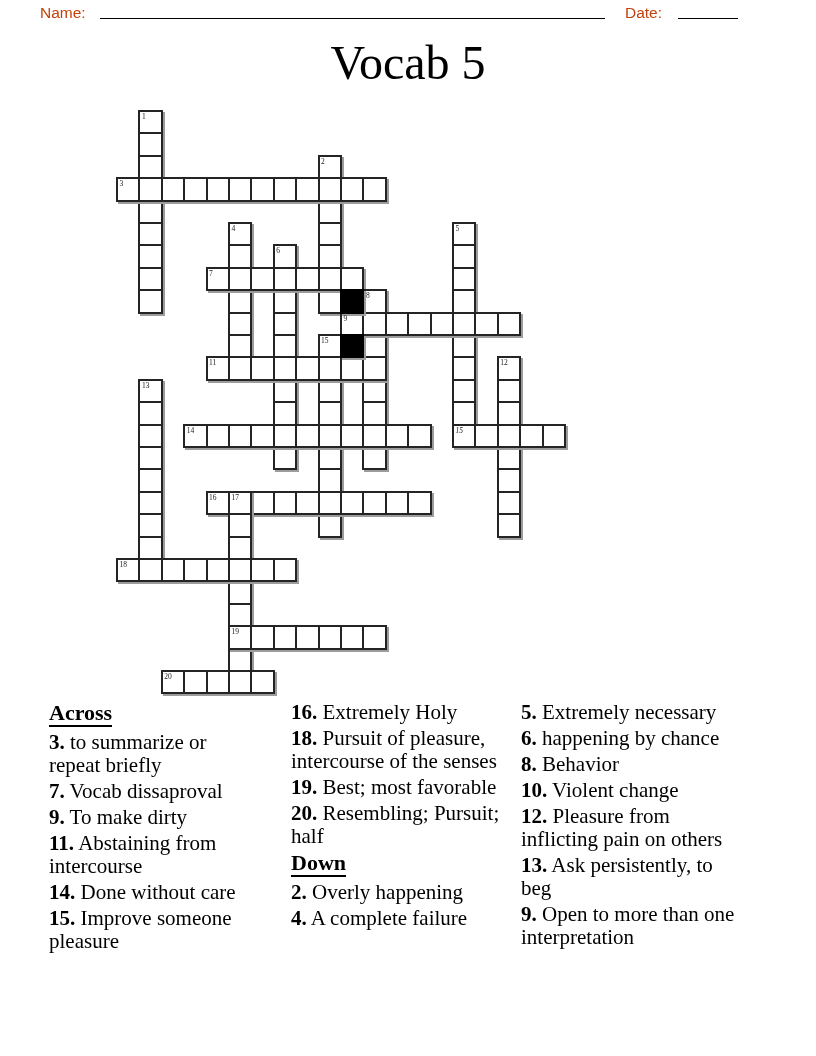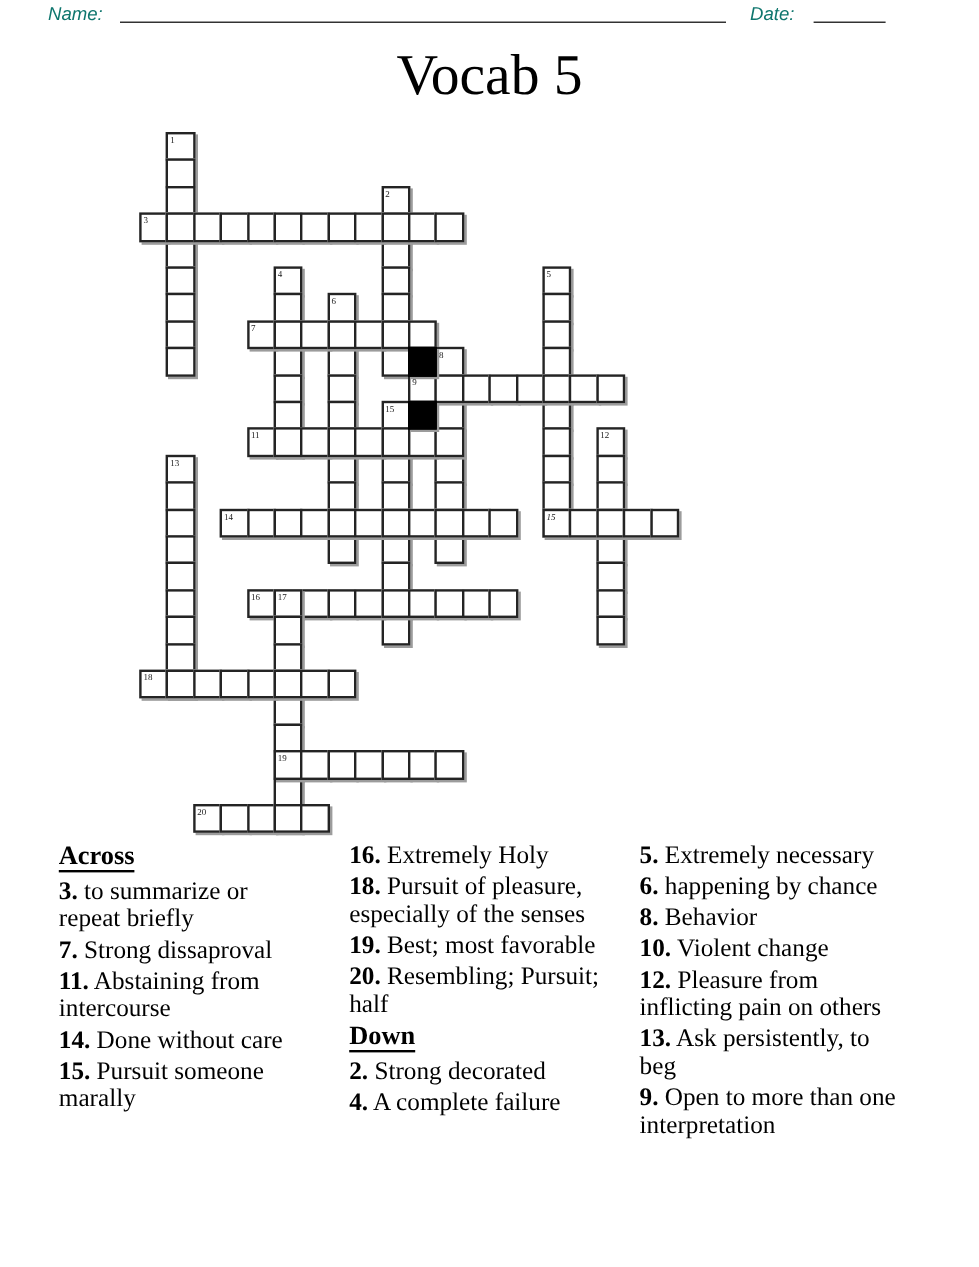--- a/index.html
+++ b/index.html
@@ -1,36 +1,36 @@
 <!DOCTYPE html>
 <html><head>
 <meta charset="utf-8">
 <style>
   html,body{margin:0;padding:0;background:#fff;}
   #page{position:relative;width:816px;height:1056px;background:#ffffff;overflow:hidden;
         font-family:"Liberation Serif","DejaVu Serif",serif;color:#000;}
   .hdr-label{position:absolute;top:3px;font-family:"Liberation Sans","DejaVu Sans",sans-serif;
-             font-size:15.5px;line-height:20px;color:#0f766e;font-style:italic;}
+             font-size:15.5px;line-height:20px;color:#c2410c;}
   #name-label{left:40px;}
   #date-label{left:625px;}
   .blank-line{position:absolute;top:18px;height:0;border-bottom:1.6px solid #000;}
   #name-line{left:100px;width:505px;}
   #date-line{left:678px;width:60px;}
   #title{position:absolute;top:37px;left:0;width:816px;text-align:center;
          font-size:48px;line-height:52px;font-weight:normal;}
   #grid{position:absolute;left:0;top:0;width:816px;height:700px;}
   .cell{position:absolute;width:24.4px;height:24.4px;box-sizing:border-box;
         background:#fff;border:2px solid #242424;box-shadow:2px 2px 0 #9c9c9c;}
   .cell.black{background:#000;border-color:#000;}
   .cellnum{position:absolute;font-size:7.5px;line-height:7.5px;color:#1a1a1a;
            font-family:"Liberation Serif","DejaVu Serif",serif;z-index:5;}
   .clue-col{position:absolute;top:701px;font-size:21px;line-height:23px;}
   #clue-col-0{left:49px;width:200px;}
   #clue-col-1{left:291px;width:218px;}
-  #clue-col-2{left:533px;width:215px;}
+  #clue-col-2{left:521px;width:215px;}
   .clue{margin:0 0 3px 0;}
   .clue b{font-weight:bold;}
   .clue-head{font-size:22px;font-weight:bold;margin:0 0 4px 0;}
   .clue-head span{display:inline-block;border-bottom:2px solid #000;padding-bottom:1px;}
 </style>
 </head>
 <body>
 
 <div id="page">
   <div id="name-label" class="hdr-label">Name:</div>
@@ -228,32 +228,33 @@
       <div class="cellnum" style="left: 209.1px; top: 493.8px;">16</div>
       <div class="cellnum" style="left: 231.5px; top: 493.8px;">17</div>
       <div class="cellnum" style="left: 119.5px; top: 561px;">18</div>
       <div class="cellnum" style="left: 231.5px; top: 628.2px;">19</div>
       <div class="cellnum" style="left: 164.3px; top: 673px;">20</div>
     </div>
 
   <div id="clue-col-0" class="clue-col">
       <div class="clue-head"><span>Across</span></div>
       <div class="clue"><b>3.</b><span> to summarize or repeat briefly</span></div>
-      <div class="clue"><b>7.</b><span> Strong dissaproval</span></div>
+      <div class="clue"><b>7.</b><span> Vocab dissaproval</span></div>
+      <div class="clue"><b>9.</b><span> To make dirty</span></div>
       <div class="clue"><b>11.</b><span> Abstaining from intercourse</span></div>
       <div class="clue"><b>14.</b><span> Done without care</span></div>
-      <div class="clue"><b>15.</b><span> Pursuit someone marally</span></div>
+      <div class="clue"><b>15.</b><span> Improve someone pleasure</span></div>
     </div>
   <div id="clue-col-1" class="clue-col">
       <div class="clue"><b>16.</b><span> Extremely Holy</span></div>
-      <div class="clue"><b>18.</b><span> Pursuit of pleasure, especially of the senses</span></div>
+      <div class="clue"><b>18.</b><span> Pursuit of pleasure, intercourse of the senses</span></div>
       <div class="clue"><b>19.</b><span> Best; most favorable</span></div>
       <div class="clue"><b>20.</b><span> Resembling; Pursuit; half</span></div>
       <div class="clue-head"><span>Down</span></div>
-      <div class="clue"><b>2.</b><span> Strong decorated</span></div>
+      <div class="clue"><b>2.</b><span> Overly happening</span></div>
       <div class="clue"><b>4.</b><span> A complete failure</span></div>
     </div>
   <div id="clue-col-2" class="clue-col">
       <div class="clue"><b>5.</b><span> Extremely necessary</span></div>
       <div class="clue"><b>6.</b><span> happening by chance</span></div>
       <div class="clue"><b>8.</b><span> Behavior</span></div>
       <div class="clue"><b>10.</b><span> Violent change</span></div>
       <div class="clue"><b>12.</b><span> Pleasure from inflicting pain on others</span></div>
       <div class="clue"><b>13.</b><span> Ask persistently, to beg</span></div>
       <div class="clue"><b>9.</b><span> Open to more than one interpretation</span></div>

